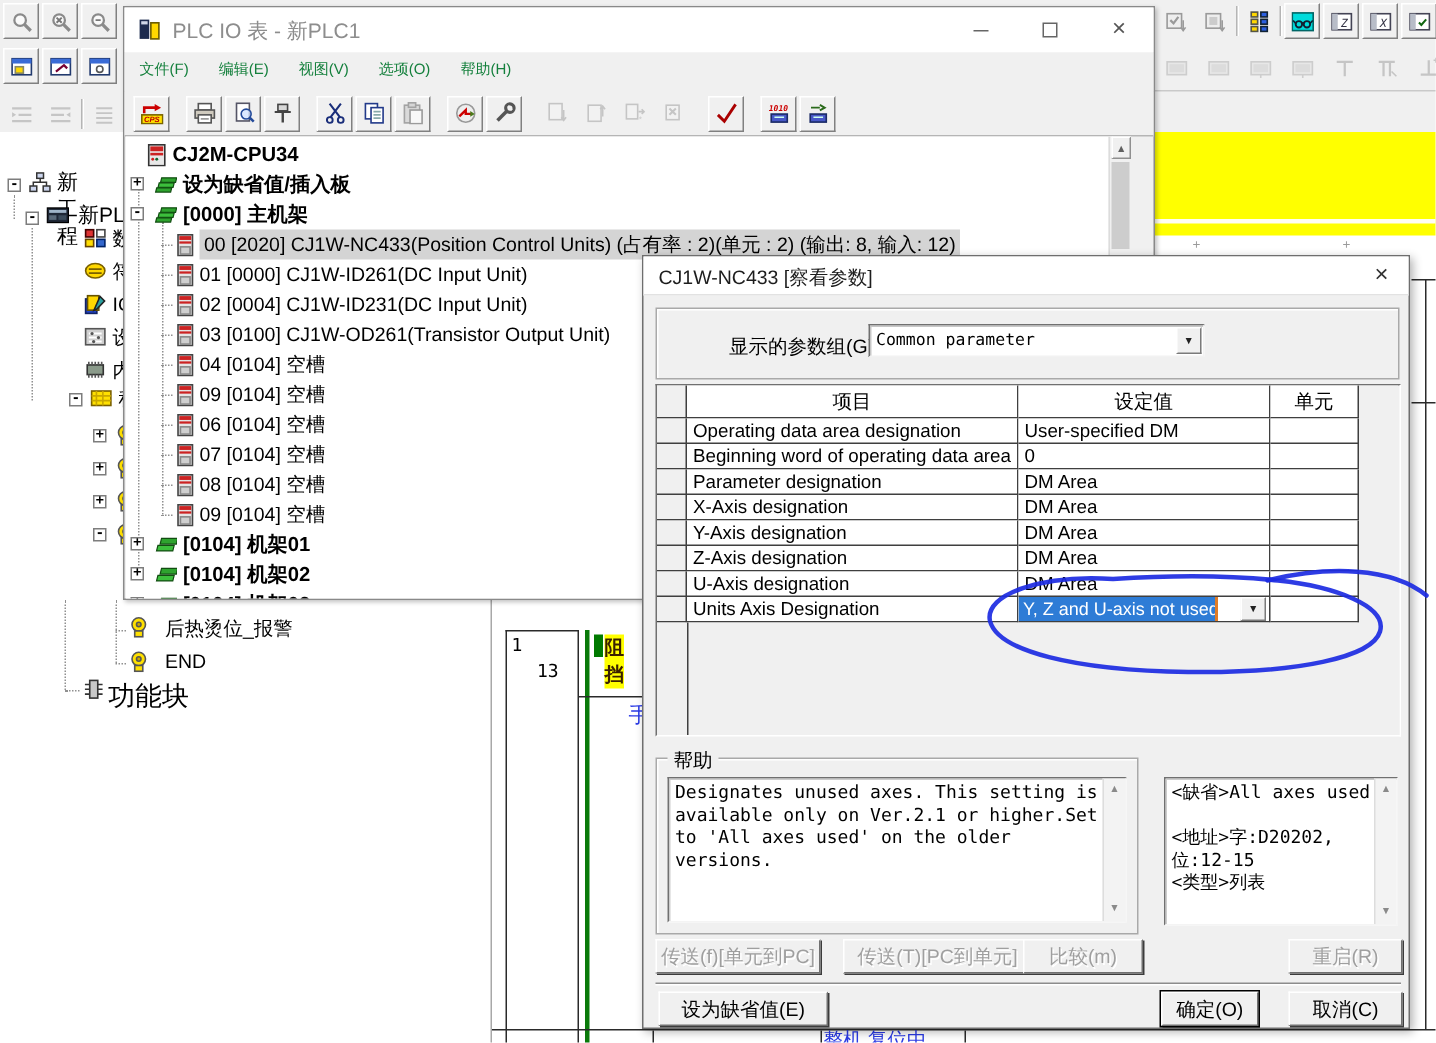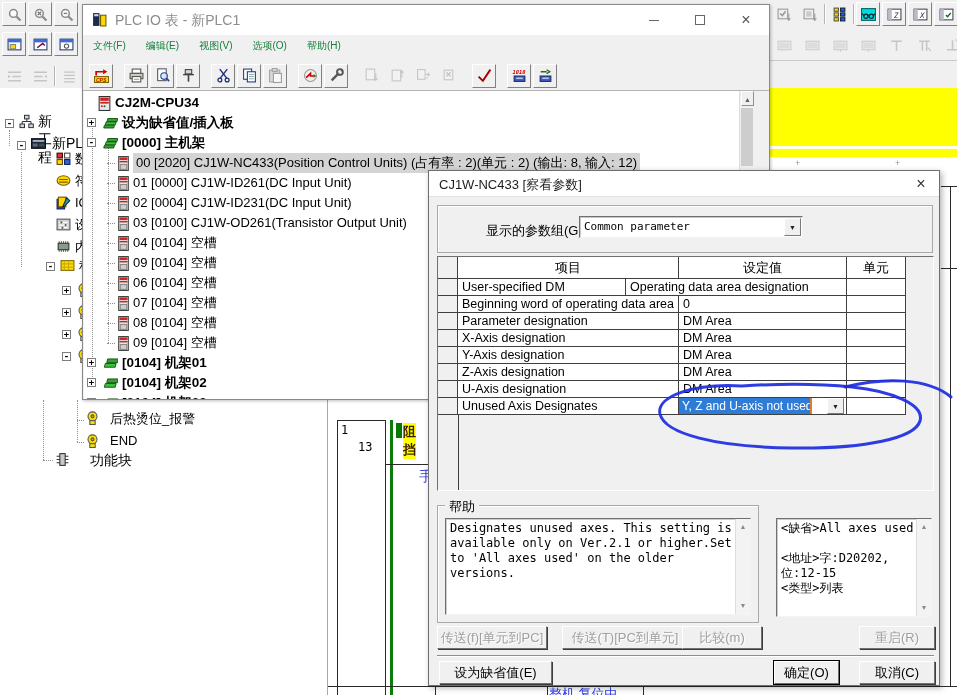--- a/index.html
+++ b/index.html
@@ -426,21 +426,21 @@
         <rect x="4.5" y="9" width="5" height="3.6" fill="#ffe000" stroke="#555"></rect>
       </svg>
     </i>
   <span class="abs" style="left:110px;top:433px;white-space:nowrap">END</span>
   <i class="ig abs" style="left:55px;top:452px">
       <svg viewBox="0 0 14 14">
         <rect x="4.5" y="1.5" width="5" height="11" fill="#c8c8c8" stroke="#333"></rect>
         <path d="M1.5 4 H4.5 M1.5 7 H4.5 M1.5 10 H4.5 M9.5 4 H12.5 M9.5 7 H12.5 M9.5 10 H12.5" stroke="#333"></path>
       </svg>
     </i>
-  <span class="abs" style="left:90px;top:452px;font-size:14px;white-space:nowrap">功能块</span>
+  <span class="abs" style="left:72px;top:452px;font-size:18px;white-space:nowrap">功能块</span>
 </div>
 
 <div class="abs" style="z-index:2">
   <div class="abs" style="left:327px;top:400px;width:1px;height:295px;background:#a8a8a8"></div>
   <div class="lline" style="left:337px;top:420px;width:49px;height:1px"></div>
   <div class="lline" style="left:337px;top:420px;width:1px;height:275px"></div>
   <div class="lline" style="left:385px;top:420px;width:1px;height:275px"></div>
   <div class="abs" style="left:390px;top:420px;width:3px;height:275px;background:#0a7a0a"></div>
   <span class="abs mono" style="left:341px;top:423px;font-size:12px">1</span>
   <span class="abs mono" style="left:358px;top:440px;font-size:12px">13</span>
@@ -838,22 +838,22 @@
   <div id="ptable">
     <div class="trow" style="top:0">
       <div class="tc selcol head" style="height:22px"></div>
       <div class="tc c1 head" style="height:22px;line-height:21px;padding:0">项目</div>
       <div class="tc c2 head" style="height:22px;line-height:21px;padding:0">设定值</div>
       <div class="tc c3 head" style="height:22px;line-height:21px;text-align:center">单元</div>
       <div class="tc fill" style="height:22px"></div>
     </div>
     <div class="trow" style="top:22px">
         <div class="tc selcol" style="height:17px"></div>
+        <div class="tc c1" style="height:17px">Operating data area designation</div>
         <div class="tc c2" style="height:17px">User-specified DM</div>
-        <div class="tc c1" style="height:17px">Operating data area designation</div>
         <div class="tc c3" style="height:17px"></div>
         <div class="tc fill" style="height:17px"></div>
       </div>
     <div class="trow" style="top:39px">
         <div class="tc selcol" style="height:17px"></div>
         <div class="tc c1" style="height:17px">Beginning word of operating data area</div>
         <div class="tc c2" style="height:17px">0</div>
         <div class="tc c3" style="height:17px"></div>
         <div class="tc fill" style="height:17px"></div>
       </div>
@@ -887,21 +887,21 @@
       </div>
     <div class="trow" style="top:124px">
         <div class="tc selcol" style="height:17px"></div>
         <div class="tc c1" style="height:17px">U-Axis designation</div>
         <div class="tc c2" style="height:17px">DM Area</div>
         <div class="tc c3" style="height:17px"></div>
         <div class="tc fill" style="height:17px"></div>
       </div>
     <div class="trow" style="top:141px">
         <div class="tc selcol" style="height:17px"></div>
-        <div class="tc c1" style="height:17px">Unused Axis Designates</div>
+        <div class="tc c1" style="height:17px">Units Axis Designation</div>
       <div class="tc c2" style="height:17px;padding:0;position:relative">
         <span class="abs" style="left:0;top:0;width:133px;height:16px;background:#2e7cd6;border-right:2px solid #e07c28;color:#fff;font-size:12px;padding:1px 0 0 3px;white-space:nowrap;overflow:hidden">Y, Z and U-axis not used</span>
         <span class="abs raised" style="right:2px;top:0;width:17px;height:16px;text-align:center;font-size:7px;line-height:16px;color:#222">▼</span>
       </div>
       <div class="tc c3" style="height:17px"></div>
         <div class="tc fill" style="height:17px"></div>
       </div>
     <div class="abs" style="left:0;top:158px;width:495px;height:75px;background:#f0f0f0;border-left:none">
       <div class="abs" style="left:20px;top:0;width:1px;height:75px;background:#3f3f3f"></div>
     </div>

